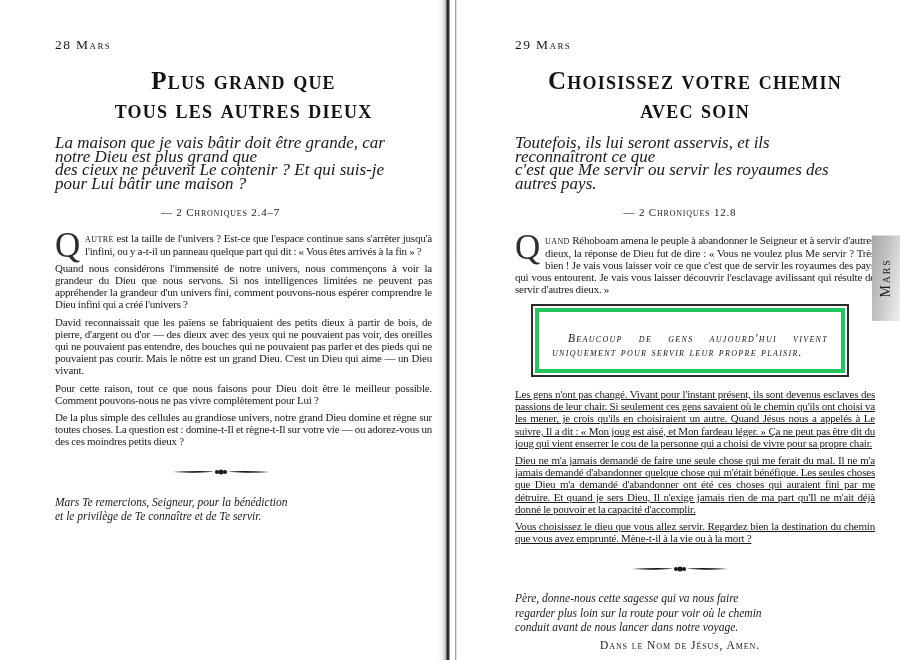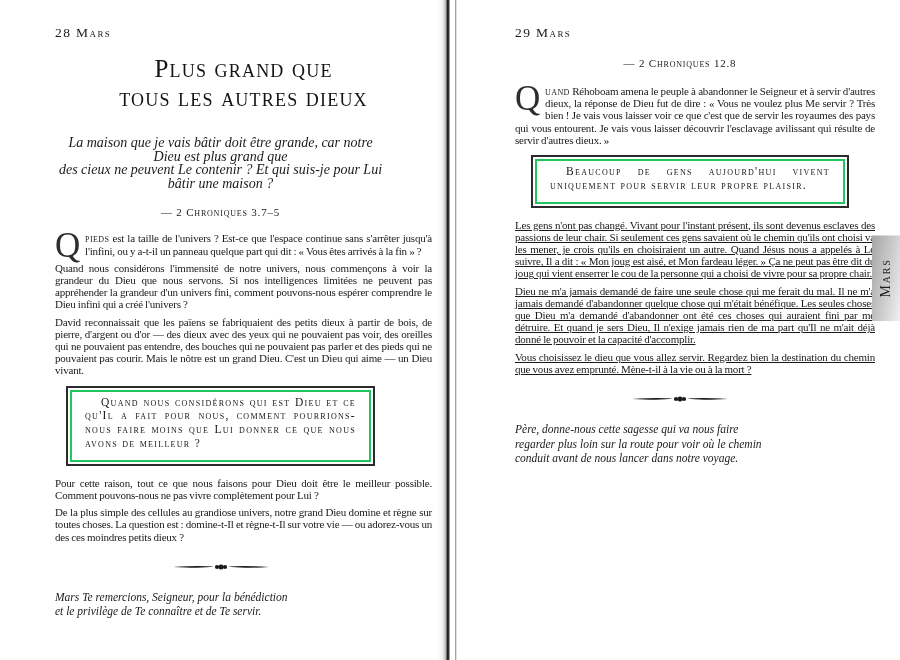--- a/index.html
+++ b/index.html
@@ -1,46 +1,46 @@
 <!DOCTYPE html>
 <html><head>
 <meta charset="utf-8">
 <style>
   html,body { margin:0; padding:0; }
   body {
     width:900px; height:660px; background:#ffffff; position:relative; overflow:hidden;
     font-family:"Liberation Serif", serif; color:#1a1a1a;
     -webkit-font-smoothing:antialiased;
   }
-  .page { position:absolute; top:0; height:580px; }
+  .page { position:absolute; top:12px; height:580px; }
   .page.left  { left:55px;  width:377px; }
   .page.right { left:515px; width:360px; }
 
   .date { margin-top:25px; font-size:13.5px; letter-spacing:1.4px; font-variant:small-caps; }
 
   
   .cn-l { margin-right:46px; }
   .cn-r { margin-right:30px; }
 
   .title {
     margin:13px 0 0 0; font-weight:normal; text-align:center;
     font-size:25px; line-height:29px; letter-spacing:1.2px; font-variant:small-caps; color:#141414;
   }
-  .title .tl { display:block; }
+  .title .tl { display:block;font-weight:bold; }
 
-  .epigraph { margin-top:24px; font-style:italic; font-size:14px; line-height:13.6px; text-align:center; }
+  .epigraph { margin-top:12px; font-style:italic; font-size:17px; line-height:13.6px; }
   .reference { margin-top:16px; font-size:11px; letter-spacing:0.8px; text-align:center; font-variant:small-caps; }
 
   .body { margin-top:14px; font-size:11px; line-height:12.2px; letter-spacing:-0.2px; word-spacing:-0.3px; text-align:justify; }
   .body p { margin:0 0 5px 0; }
   .dropcap { float:left; font-size:35px; line-height:26px; padding:1px 5px 0 0; color:#2e2e2e; }
   .lead { font-variant:small-caps; letter-spacing:0.4px; }
 
   .quote-box { box-sizing:border-box; border:2px solid #2b2b2b; padding:2px; background:#fff; }
-  .quote-box .inner { border:2px solid #22c55e; padding:4px 13px 9px; }
+  .quote-box .inner { border:4px solid #22c55e; padding:20px 13px 9px;font-style:italic; }
   .quote-box p {
     margin:0; font-variant:small-caps; font-size:11.5px; line-height:13.8px;
     letter-spacing:1.3px; text-align:justify; text-indent:16px; color:#161616;
   }
   .quote-box.lbox { width:309px; margin:9px 57px 11px 11px; }
   .quote-box.rbox { width:318px; margin:9px 26px 11px 16px; }
 
   .ornament { text-align:center; margin-top:14px; }
   .ornament svg { display:inline-block; vertical-align:middle; }
 
@@ -76,33 +76,28 @@
 
   <h1 class="title cn-l">
     <span class="tl">Plus grand que</span>
     <span class="tl">tous les autres dieux</span>
   </h1>
 
   <div class="epigraph cn-l">
     <div>La maison que je vais bâtir doit être grande, car notre Dieu est plus grand que</div>
     <div>des cieux ne peuvent Le contenir ? Et qui suis-je pour Lui bâtir une maison ?</div>
   </div>
-  <div class="reference cn-l">— 2 Chroniques 3.7–5</div>
+  <div class="reference cn-l">— 2 Chroniques 2.4–7</div>
 
   <div class="body">
-    <p><span class="dropcap">Q</span><span class="lead">pieds</span><span> est la taille de l'univers ? Est-ce que l'espace continue sans s'arrêter jusqu'à l'infini, ou y a-t-il un panneau quelque part qui dit : « Vous êtes arrivés à la fin » ?</span></p>
+    <p><span class="dropcap">Q</span><span class="lead">autre</span><span> est la taille de l'univers ? Est-ce que l'espace continue sans s'arrêter jusqu'à l'infini, ou y a-t-il un panneau quelque part qui dit : « Vous êtes arrivés à la fin » ?</span></p>
     <p>Quand nous considérons l'immensité de notre univers, nous commençons à voir la grandeur du Dieu que nous servons. Si nos intelligences limitées ne peuvent pas appréhender la grandeur d'un univers fini, comment pouvons-nous espérer comprendre le Dieu infini qui a créé l'univers ?</p>
     <p>David reconnaissait que les païens se fabriquaient des petits dieux à partir de bois, de pierre, d'argent ou d'or — des dieux avec des yeux qui ne pouvaient pas voir, des oreilles qui ne pouvaient pas entendre, des bouches qui ne pouvaient pas parler et des pieds qui ne pouvaient pas courir. Mais le nôtre est un grand Dieu. C'est un Dieu qui aime — un Dieu vivant.</p>
   </div>
 
-  <div class="quote-box lbox">
-    <div class="inner">
-      <p>Quand nous considérons qui est Dieu et ce qu'Il a fait pour nous, comment pourrions-nous faire moins que Lui donner ce que nous avons de meilleur ?</p>
-    </div>
-  </div>
 
   <div class="body" style="margin-top:0;">
     <p>Pour cette raison, tout ce que nous faisons pour Dieu doit être le meilleur possible. Comment pouvons-nous ne pas vivre complètement pour Lui ?</p>
     <p>De la plus simple des cellules au grandiose univers, notre grand Dieu domine et règne sur toutes choses. La question est : domine-t-Il et règne-t-Il sur votre vie — ou adorez-vous un des ces moindres petits dieux ?</p>
   </div>
 
   <div class="ornament cn-l">
     <svg width="96" height="10" viewBox="0 0 96 10" aria-hidden="true">
       <g fill="#1a1a1a">
         <path d="M0,5 Q26,3.3 41,4.6 Q30,6.7 0,5 Z"></path>
@@ -116,21 +111,29 @@
 
   <div class="prayer cn-l">
     <div>Mars Te remercions, Seigneur, pour la bénédiction</div>
     <div>et le privilège de Te connaître et de Te servir.</div>
   </div>
 </section>
 
 <section class="page right">
   <div class="date">29 Mars</div>
 
+  <h1 class="title cn-r">
+    <span class="tl">Choisissez votre chemin</span>
+    <span class="tl">avec soin</span>
+  </h1>
 
+  <div class="epigraph cn-r">
+    <div>Toutefois, ils lui seront asservis, et ils reconnaîtront ce que</div>
+    <div>c'est que Me servir ou servir les royaumes des autres pays.</div>
+  </div>
   <div class="reference cn-r">— 2 Chroniques 12.8</div>
 
   <div class="body" style="margin-top:16px;">
     <p><span class="dropcap">Q</span><span class="lead">uand</span><span> Réhoboam amena le peuple à abandonner le Seigneur et à servir d'autres dieux, la réponse de Dieu fut de dire : « Vous ne voulez plus Me servir ? Très bien ! Je vais vous laisser voir ce que c'est que de servir les royaumes des pays qui vous entourent. Je vais vous laisser découvrir l'esclavage avilissant qui résulte de servir d'autres dieux. »</span></p>
   </div>
 
   <div class="quote-box rbox">
     <div class="inner">
       <p>Beaucoup de gens aujourd'hui vivent uniquement pour servir leur propre plaisir.</p>
     </div>
@@ -152,19 +155,20 @@
         <circle cx="52" cy="5" r="2.1"></circle>
       </g>
     </svg>
   </div>
 
   <div class="prayer cn-r">
     <div>Père, donne-nous cette sagesse qui va nous faire</div>
     <div>regarder plus loin sur la route pour voir où le chemin</div>
     <div>conduit avant de nous lancer dans notre voyage.</div>
   </div>
+  <div class="closing cn-r">Dans le Nom de Jésus, Amen.</div>
 </section>
 
 <div class="spine"></div>
 
 <div class="month-tab">
   <span>Mars</span>
 </div>
 
 </body></html>

